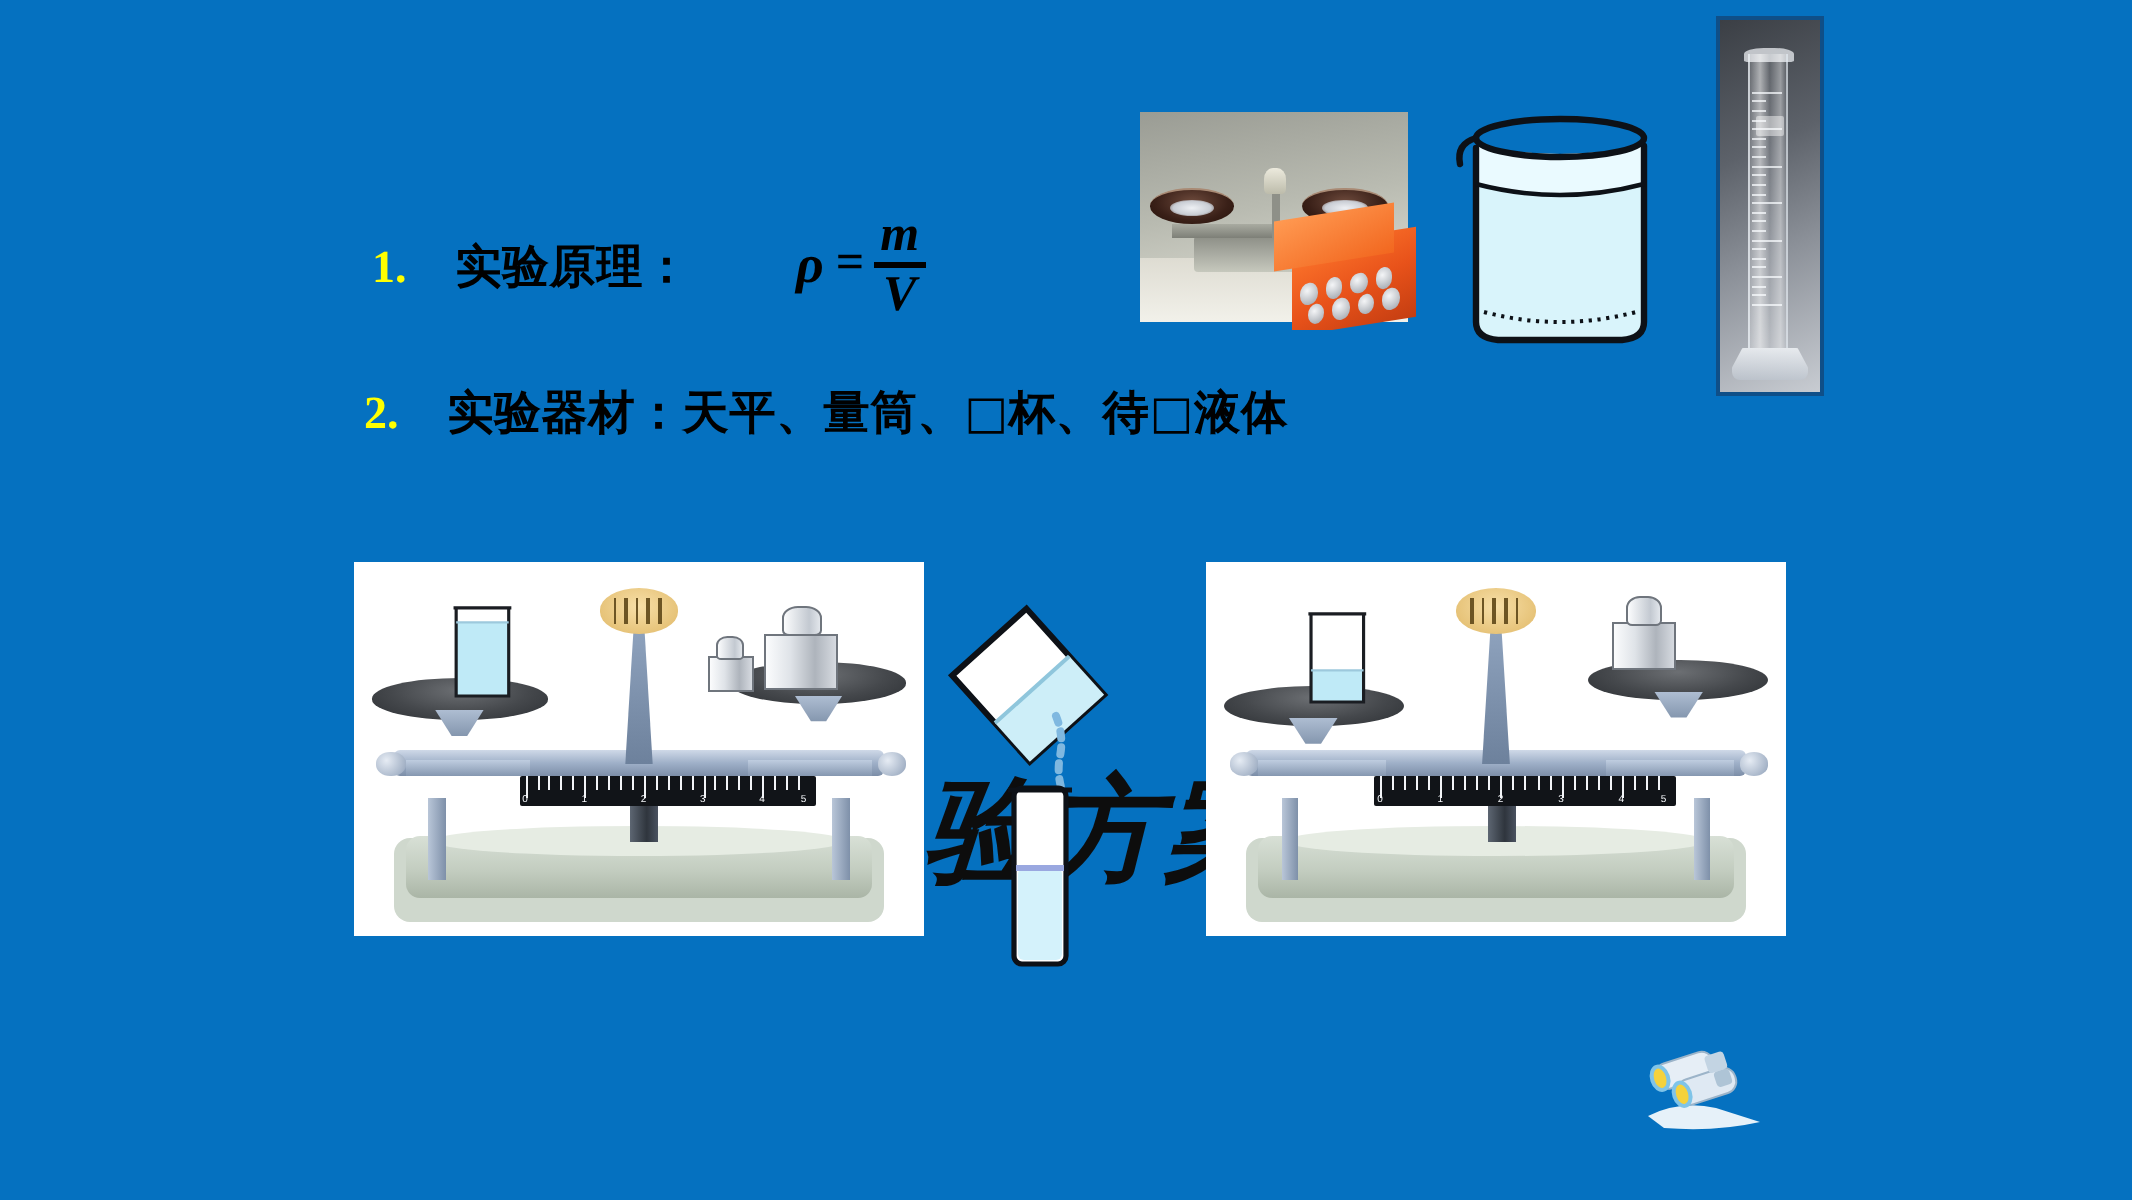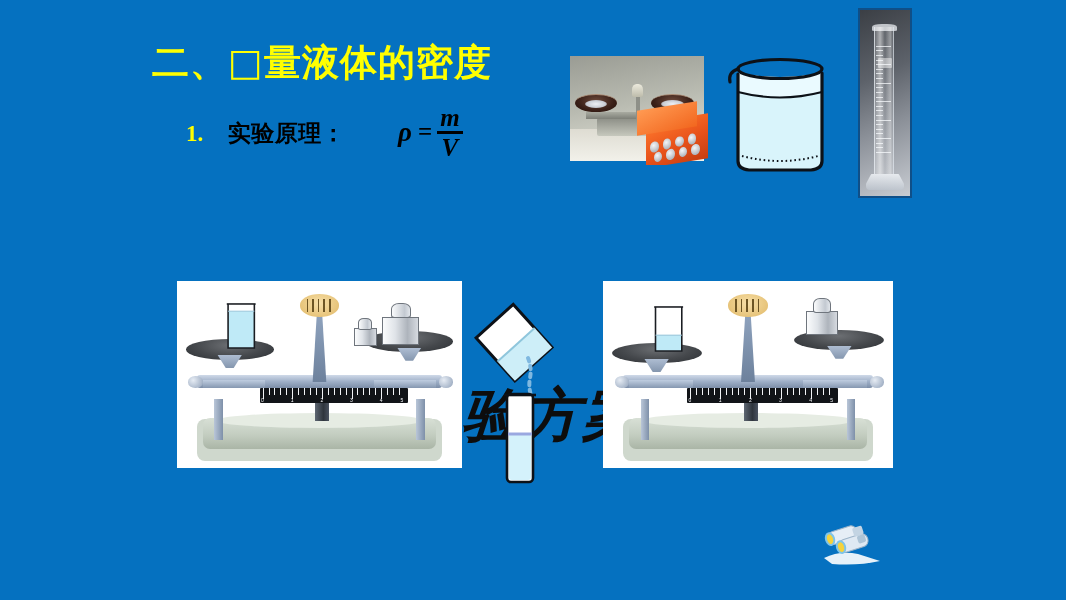--- a/index.html
+++ b/index.html
@@ -291,37 +291,40 @@
   }
 
   
   .binoc { position:absolute; left: 818px; top: 520px; width: 68px; height: 46px; }
 </style>
 </head>
 <body>
 
 <div id="slide">
 
-  <div class="title">二、□量液体的密度</div>
 
   <div class="line" id="line1">
     <span class="num">1.</span>
     <span class="body-txt">实验原理：</span>
   </div>
 
   <div class="formula">
     <span class="rho">ρ</span>
     <span class="eq">=</span>
     <span class="frac">
       <span class="top">m</span>
       <span class="bar"></span>
       <span class="bot">V</span>
     </span>
   </div>
 
+  <div class="line" id="line2">
+    <span class="num">2.</span>
+    <span class="body-txt">实验器材：天平、量筒、□杯、待□液体</span>
+  </div>
 
   <div class="photo-balance">
     <div class="pb-bg"></div>
     <div class="pb-table"></div>
     <div class="pb-base"></div>
     <div class="pb-beam"></div>
     <div class="pb-post"></div>
     <div class="pb-pointer"></div>
     <div class="pb-pan l"></div>
     <div class="pb-pan r"></div>

